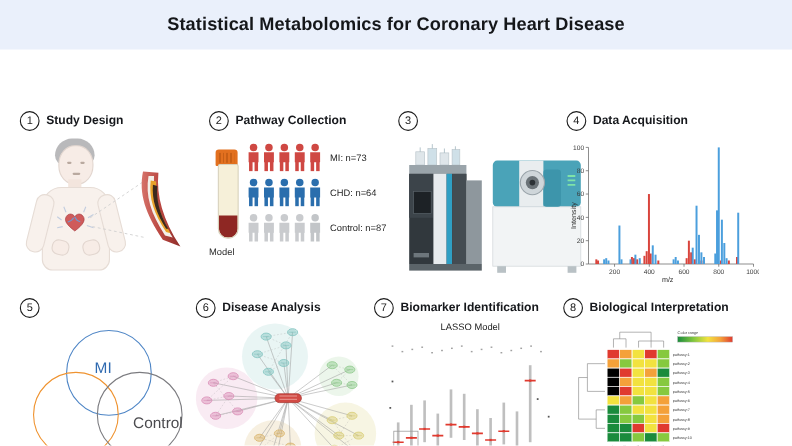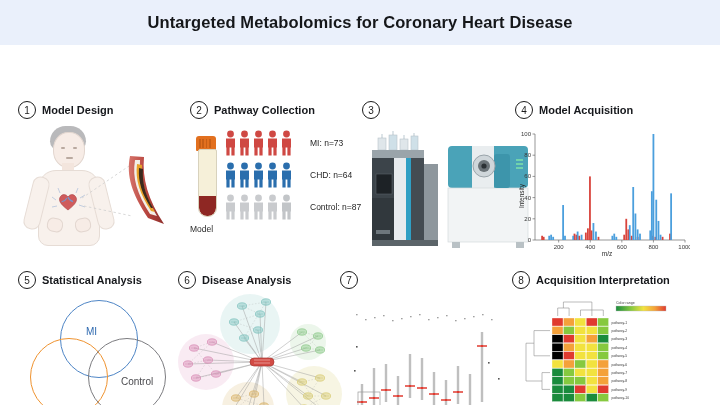--- a/index.html
+++ b/index.html
@@ -54,39 +54,39 @@
             border-radius:3px 3px 1px 1px;}
   .tube-cap:after{content:"";position:absolute;left:3px;top:3px;width:14px;height:9px;
             background:repeating-linear-gradient(90deg,#f0accd00 0 0,#c75f16 0 1.6px,#e2701f 1.6px 3.4px);}
   .tube-body{position:absolute;left:1.5px;top:13px;width:17px;height:66px;background:#f6f0d9;
              border:1px solid #d8d2bd;border-radius:2px 2px 9px 9px;overflow:hidden;}
   .clot{position:absolute;left:0;bottom:0;width:100%;height:20px;background:#8e2723;
         border-radius:0 0 8px 8px;}
   .serum-lab{position:absolute;left:0px;top:104px;font-size:8.5px;color:#2b2b2b;}
   .cohort{position:absolute;left:34px;display:flex;align-items:center;gap:1px;}
   .c1{top:10px}.c2{top:42px}.c3{top:74px}
-  .cohort-lab{font-size:8.5px;color:#1f1f1f;margin-left:16px;white-space:nowrap;}
+  .cohort-lab{font-size:8.5px;color:#1f1f1f;margin-left:6px;white-space:nowrap;}
 
   
   .instr{position:absolute;}
   .lc{left:2px;top:10px;width:78px;height:120px;}
   .ms{left:80px;top:20px;width:92px;height:110px;}
 
   
   .spec-wrap{position:absolute;left:0;top:2px;width:175px;height:146px;}
   .axlab{font-size:6px;fill:#3a3a3a;}
   .axtitle{font-size:6.5px;fill:#2a2a2a;}
 
   
   .venn{position:absolute;left:8px;top:6px;width:140px;height:130px;}
   .vc{position:absolute;border-radius:50%;background:transparent;}
   .v-mi{left:34px;top:4px;width:76px;height:76px;border:1.3px solid #4f86c6;}
   .v-chd{left:4px;top:42px;width:76px;height:76px;border:1.3px solid #ef9330;}
   .v-ctl{left:62px;top:42px;width:76px;height:76px;border:1.3px solid #7c7c80;}
-  .vlab{position:absolute;font-size:10px;}
+  .vlab{position:absolute;font-size:14px;}
   .vlab.mi{left:60px;top:30px;color:#2f6ab0;}
   .vlab.chd{left:12px;top:80px;color:#e2861c;margin-top:37px;}
   .vlab.ctl{left:79px;top:80px;color:#4a4a4e;margin-left:16px;}
 
   
   .net{position:absolute;left:0;top:0;width:175px;height:148px;}
 
   
   .lasso-title{position:absolute;left:0;top:2px;width:175px;text-align:center;
                font-size:8.5px;color:#222;}
@@ -95,29 +95,29 @@
   
   .hm{position:absolute;left:0;top:0;width:175px;height:148px;}
   .hm-leg-lab{font-size:3.6px;fill:#3c3c3c;}
   .hm-row-lab{font-size:3.4px;fill:#3c3c3c;}
   .hm-col-lab{font-size:3.4px;fill:#3c3c3c;}
 </style>
 </head>
 <body>
 
 <div class="banner">
-  <div class="banner-title">Untargeted Metabolomics for Coronary Heart Disease</div>
+  <div class="banner-title">Statistical Metabolomics for Coronary Heart Disease</div>
 </div>
 
 <div class="grid">
 
   <div class="panel p1">
     <div class="phead">
       <div class="pnum">1</div>
-      <div class="ptitle">Model Design</div>
+      <div class="ptitle">Study Design</div>
     </div>
     <div class="pbody">
       <div class="person-fig">
         <div class="hair"></div>
         <div class="head">
           <div class="face-l" style="left:7px;top:14px"></div>
           <div class="face-l" style="left:19px;top:14px"></div>
           <div class="face-l" style="left:12px;top:24px;width:7px"></div>
         </div>
         <div class="neck"></div>
@@ -327,21 +327,21 @@
           <rect x="10" y="102" width="8" height="6" fill="#b9c1c5"></rect>
           <rect x="74" y="102" width="8" height="6" fill="#b9c1c5"></rect>
         </g>
       </svg>
     </div>
   </div>
 
   <div class="panel p4">
     <div class="phead">
       <div class="pnum">4</div>
-      <div class="ptitle">Model Acquisition</div>
+      <div class="ptitle">Data Acquisition</div>
     </div>
     <div class="pbody">
       <svg class="spec-wrap" viewBox="0 0 175 146">
         <g id="spec-axes">
             <line x1="20" y1="12" x2="20" y2="118" stroke="#6b6b6b" stroke-width="0.7"></line>
             <line x1="20" y1="118" x2="170" y2="118" stroke="#6b6b6b" stroke-width="0.7"></line>
             <line x1="17.5" y1="118" x2="20" y2="118" stroke="#6b6b6b" stroke-width="0.7"></line>
             <text x="16" y="120" text-anchor="end" class="axlab">0</text>
             <line x1="17.5" y1="96.8" x2="20" y2="96.8" stroke="#6b6b6b" stroke-width="0.7"></line>
             <text x="16" y="98.8" text-anchor="end" class="axlab">20</text>
@@ -412,21 +412,20 @@
           </g>
         <text id="spec-ylabel" class="axtitle" transform="translate(9,74) rotate(-90)" text-anchor="middle">Intensity</text>
         <text id="spec-xlabel" class="axtitle" x="92" y="134" text-anchor="middle">m/z</text>
       </svg>
     </div>
   </div>
 
   <div class="panel p5">
     <div class="phead">
       <div class="pnum">5</div>
-      <div class="ptitle">Statistical Analysis</div>
     </div>
     <div class="pbody">
       <div class="venn">
         <div class="vc v-mi"></div>
         <div class="vc v-chd"></div>
         <div class="vc v-ctl"></div>
         <div class="vlab mi">MI</div>
         <div class="vlab chd">CHD</div>
         <div class="vlab ctl">Control</div>
       </div>
@@ -567,22 +566,24 @@
           <rect x="72" y="68" width="24" height="8" rx="4" fill="#d24b45" stroke="#a83731" stroke-width=".7"></rect>
           <path d="M76 70 h16 M76 73 h16" stroke="#f0b2ad" stroke-width=".7"></path>
         </g>
       </svg>
     </div>
   </div>
 
   <div class="panel p7">
     <div class="phead">
       <div class="pnum">7</div>
+      <div class="ptitle">Biomarker Identification</div>
     </div>
     <div class="pbody">
+      <div class="lasso-title">LASSO Model</div>
       <svg class="lasso-plot" viewBox="0 0 160 128">
         <g id="lasso-marks">
             <line x1="14" y1="78" x2="14" y2="104" stroke="#b4b4b4" stroke-width="2.4" opacity=".85"></line>
             <line x1="9" y1="96" x2="19" y2="96" stroke="#e03a2f" stroke-width="1.5"></line>
             <rect x="13" y="95" width="2" height="2" fill="#e03a2f"></rect>
             <line x1="26" y1="62" x2="26" y2="100" stroke="#b4b4b4" stroke-width="2.4" opacity=".85"></line>
             <line x1="21" y1="92" x2="31" y2="92" stroke="#e03a2f" stroke-width="1.5"></line>
             <rect x="25" y="91" width="2" height="2" fill="#e03a2f"></rect>
             <line x1="38" y1="58" x2="38" y2="96" stroke="#b4b4b4" stroke-width="2.4" opacity=".85"></line>
             <line x1="33" y1="84" x2="43" y2="84" stroke="#e03a2f" stroke-width="1.5"></line>
@@ -638,21 +639,21 @@
             <rect x="130" y="118" width="1.6" height="1.6" fill="#777"></rect>
           </g>
         <line x1="4" y1="112" x2="156" y2="112" stroke="#2c2c2c" stroke-width="1.6"></line>
       </svg>
     </div>
   </div>
 
   <div class="panel p8">
     <div class="phead">
       <div class="pnum">8</div>
-      <div class="ptitle">Acquisition Interpretation</div>
+      <div class="ptitle">Biological Interpretation</div>
     </div>
     <div class="pbody">
       <svg class="hm" viewBox="0 0 175 148">
         <g id="hm-cells">
             <rect x="40" y="28" width="11" height="8" fill="#e03a2f" stroke="#ffffff" stroke-width="0.35"></rect>
             <rect x="51.4" y="28" width="11" height="8" fill="#f4a13a" stroke="#ffffff" stroke-width="0.35"></rect>
             <rect x="62.8" y="28" width="11" height="8" fill="#f2e23f" stroke="#ffffff" stroke-width="0.35"></rect>
             <rect x="74.2" y="28" width="11" height="8" fill="#e03a2f" stroke="#ffffff" stroke-width="0.35"></rect>
             <rect x="85.6" y="28" width="11" height="8" fill="#86c93f" stroke="#ffffff" stroke-width="0.35"></rect>
             <rect x="40" y="36.4" width="11" height="8" fill="#f4a13a" stroke="#ffffff" stroke-width="0.35"></rect>

